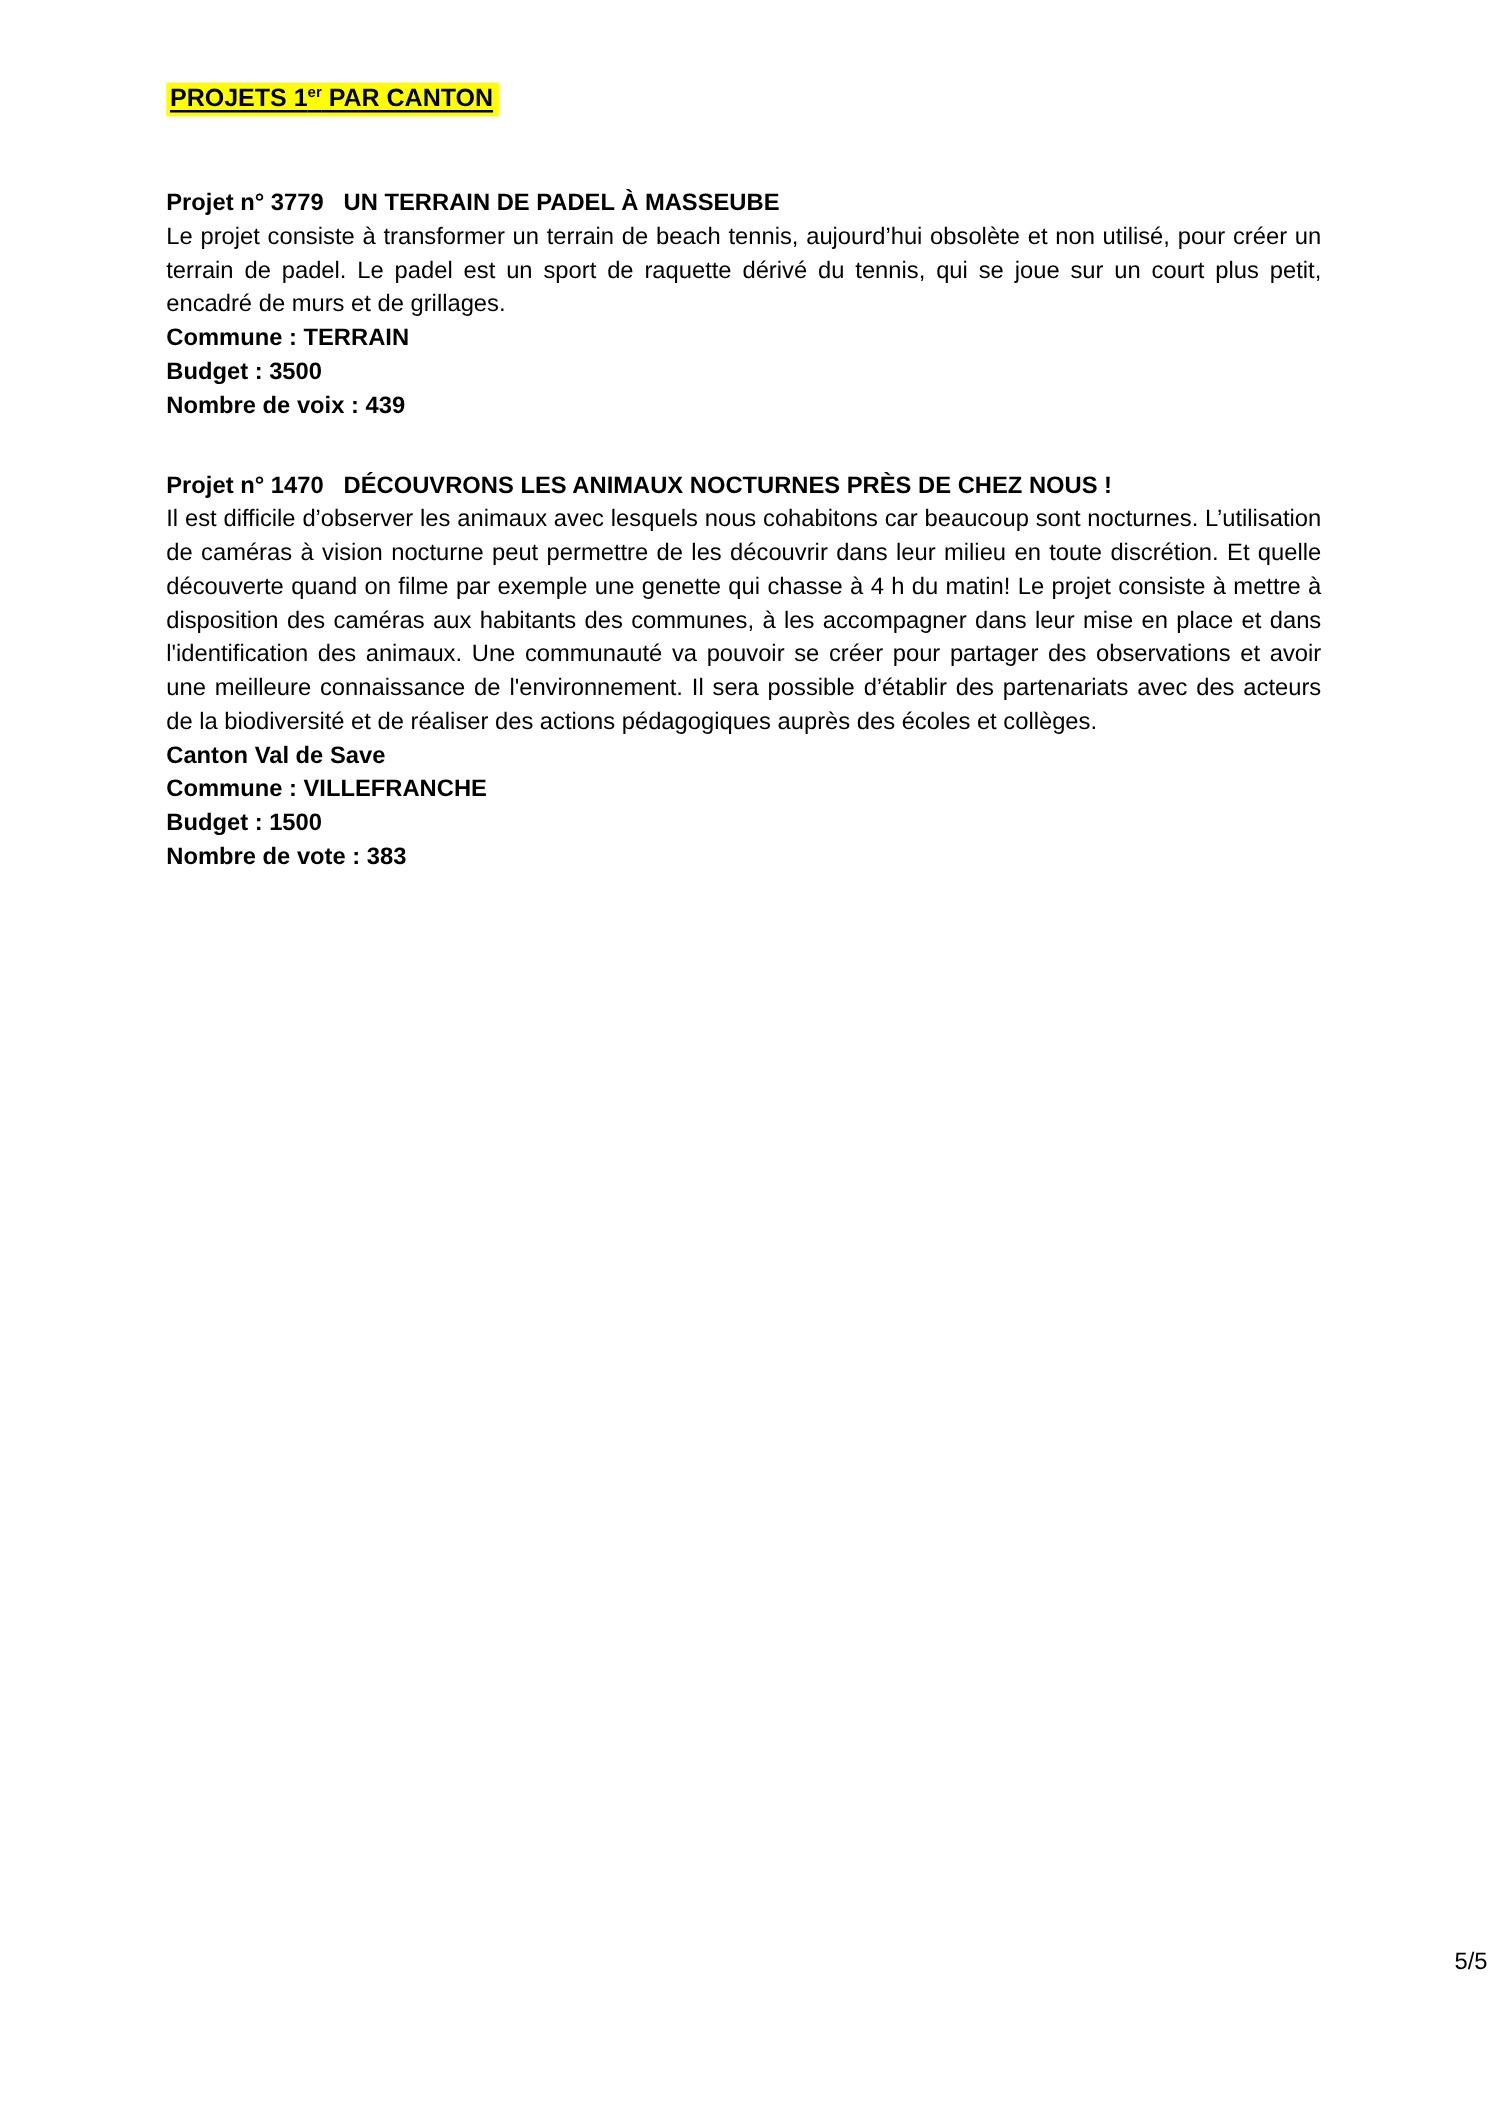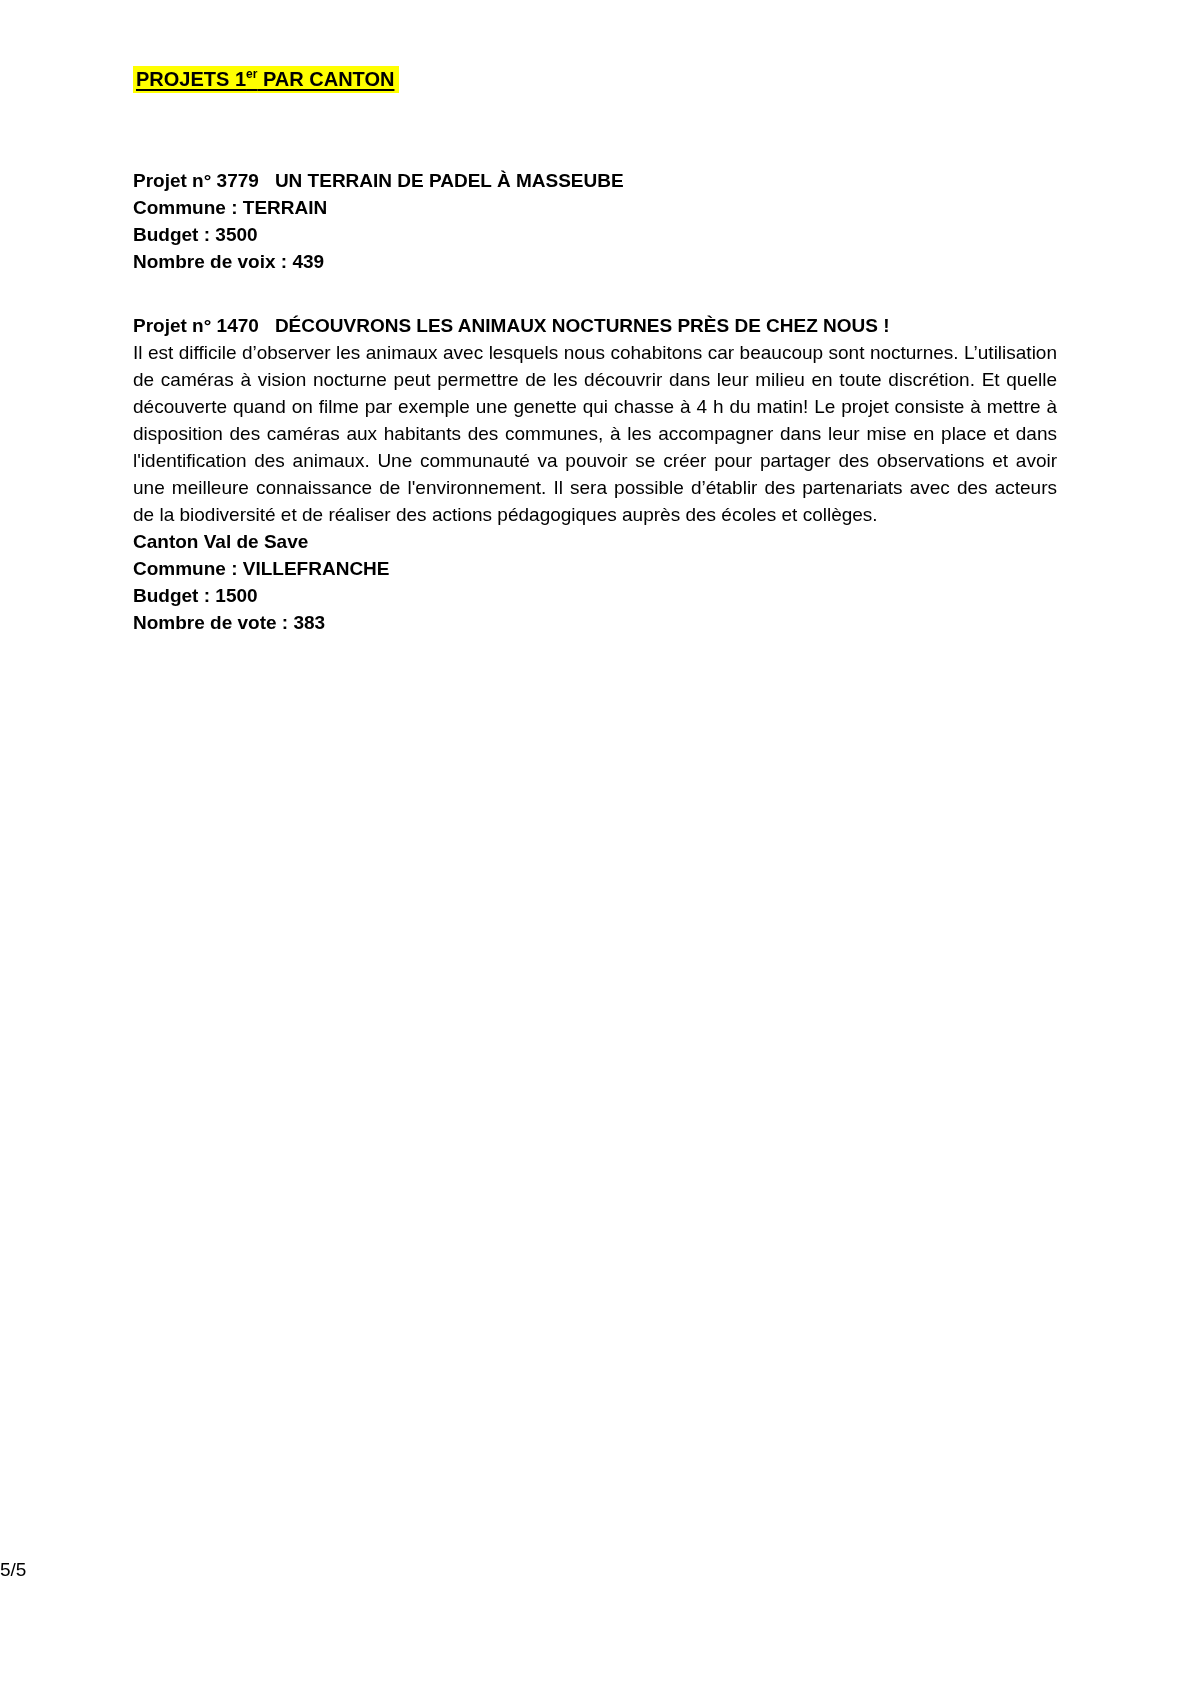--- a/index.html
+++ b/index.html
@@ -16,21 +16,21 @@
     color: #000000;
     overflow: hidden;
   }
   .content {
     position: absolute;
     left: 133px;
     top: 63px;
     width: 924px;
   }
   .doc-title {
-    margin: 0 0 72px 0;
+    margin: 0 0 54px 0;
     font-size: 20px;
     font-weight: bold;
     line-height: 32px;
   }
   .hl {
     background: #ffff00;
     padding: 2px 5px 3px 3px;
   }
   .title-underline {
     text-decoration: underline;
@@ -62,37 +62,38 @@
   }
   .meta-line {
     margin: 0;
     font-weight: bold;
   }
   .footer {
     position: absolute;
     top: 1556px;
     left: 0;
     width: 100%;
-    text-align: left;
+    text-align: right;
     font-size: 19px;
     line-height: 27px;
   }
 </style>
 </head>
 <body>
 
 <div class="page">
   <div class="content">
 
     <h1 class="doc-title">
       <span class="hl"><span class="title-underline"><span>PROJETS 1</span><sup>er</sup><span> PAR CANTON</span></span></span>
     </h1>
 
     <section class="project">
       <p class="proj-heading"><span>Projet n° 3779</span><span class="proj-title">UN TERRAIN DE PADEL À MASSEUBE</span></p>
+      <p class="proj-desc">Le projet consiste à transformer un terrain de beach tennis, aujourd’hui obsolète et non utilisé, pour créer un terrain de padel. Le padel est un sport de raquette dérivé du tennis, qui se joue sur un court plus petit, encadré de murs et de grillages.</p>
       <p class="meta-line">Commune : TERRAIN</p>
       <p class="meta-line">Budget : 3500</p>
       <p class="meta-line">Nombre de voix : 439</p>
     </section>
 
     <section class="project">
       <p class="proj-heading"><span>Projet n° 1470</span><span class="proj-title">DÉCOUVRONS LES ANIMAUX NOCTURNES PRÈS DE CHEZ NOUS !</span></p>
       <p class="proj-desc">Il est difficile d’observer les animaux avec lesquels nous cohabitons car beaucoup sont nocturnes. L’utilisation de caméras à vision nocturne peut permettre de les découvrir dans leur milieu en toute discrétion. Et quelle découverte quand on filme par exemple une genette qui chasse à 4 h du matin! Le projet consiste à mettre à disposition des caméras aux habitants des communes, à les accompagner dans leur mise en place et dans l'identification des animaux. Une communauté va pouvoir se créer pour partager des observations et avoir une meilleure connaissance de l'environnement. Il sera possible d’établir des partenariats avec des acteurs de la biodiversité et de réaliser des actions pédagogiques auprès des écoles et collèges.</p>
       <p class="meta-line">Canton Val de Save</p>
       <p class="meta-line">Commune : VILLEFRANCHE</p>

